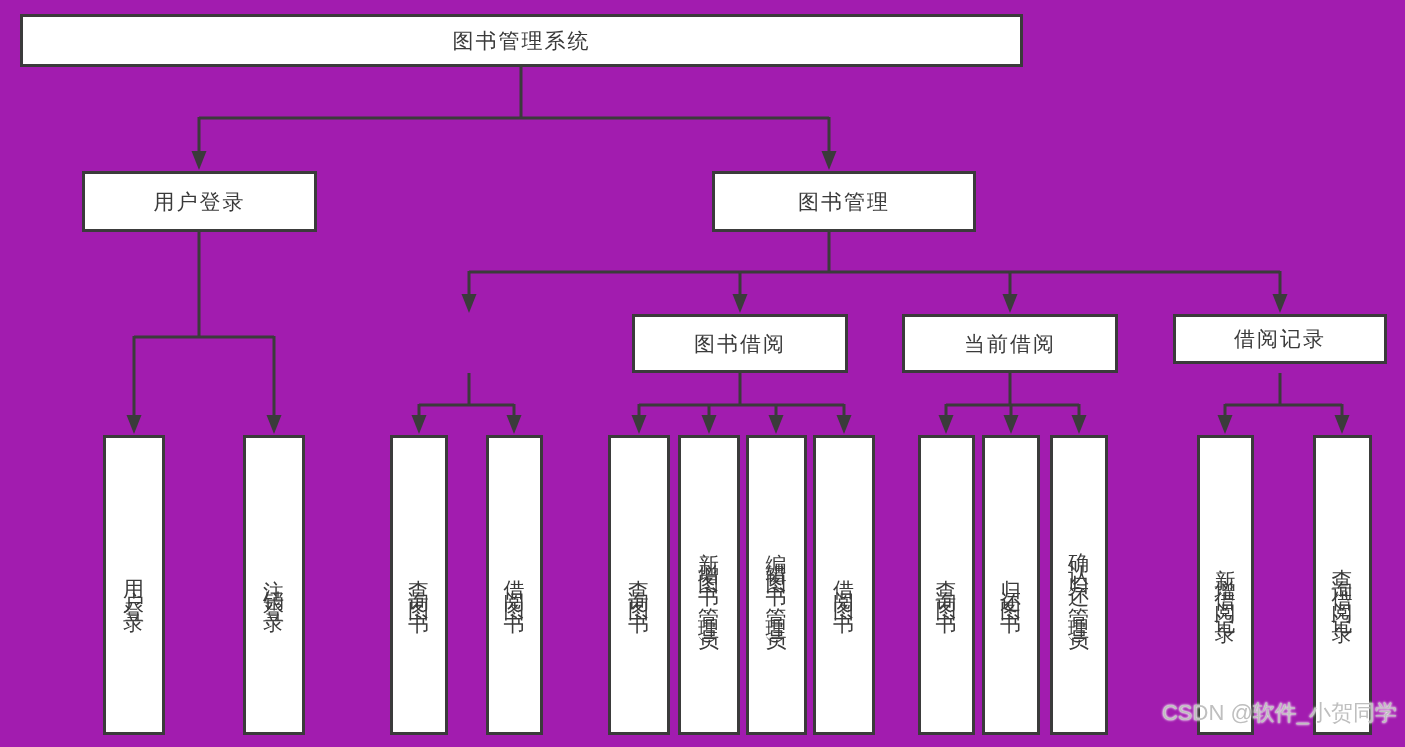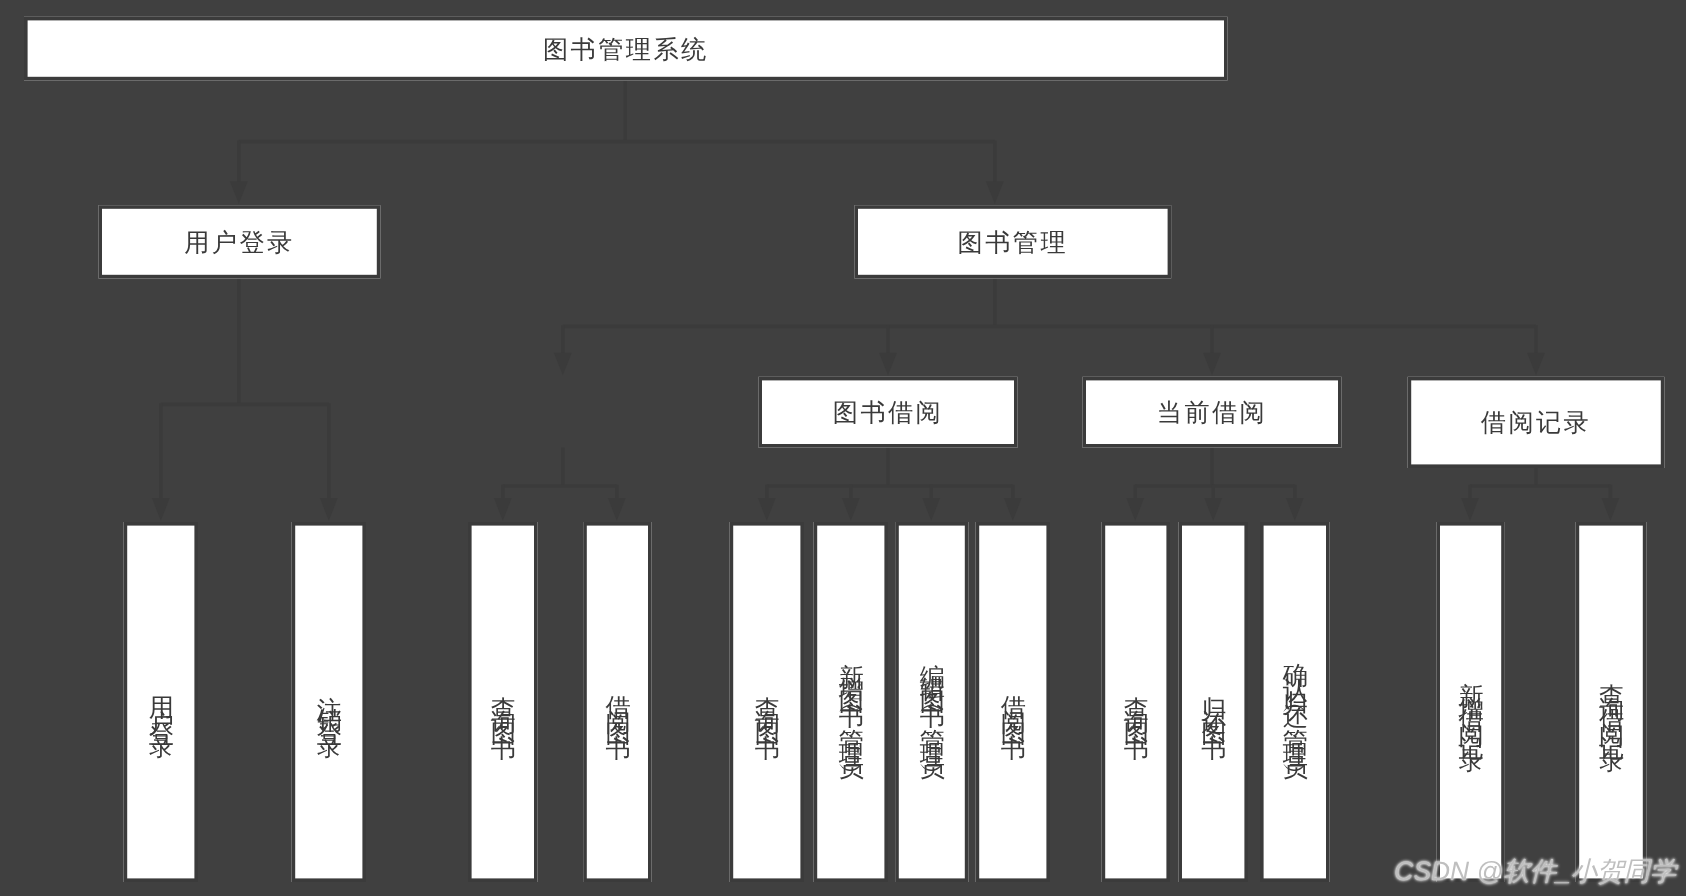--- a/index.html
+++ b/index.html
@@ -1,21 +1,21 @@
 <!DOCTYPE html>
 <html><head>
 <meta charset="utf-8">
 <style>
   html, body { margin: 0; padding: 0; background: #ffffff; }
   body { font-family: "Liberation Sans", sans-serif; }
   .canvas {
     position: relative;
     width: 1405px;
     height: 747px;
-    background: #404040;
+    background: #a21caf;
     overflow: hidden;
   }
   svg.connectors {
     position: absolute;
     left: 0; top: 0;
     width: 1405px; height: 747px;
     z-index: 1;
   }
   .box {
     position: absolute;
@@ -37,27 +37,26 @@
     writing-mode: vertical-lr;
     text-orientation: mixed;
     font-size: 21px;
     line-height: 1;
     letter-spacing: 11px;
     white-space: nowrap;
   }
   .watermark {
     position: absolute;
     right: 8px;
-    bottom: 6px;
+    bottom: 19px;
     font-size: 22px;
     color: #bfbfbf;
     text-shadow: 0 0 3px #ffffff, 0 0 2px #ffffff;
     z-index: 5;
     white-space: nowrap;
-    font-style: italic;
   }
 </style>
 </head>
 <body>
 
 <div class="canvas">
 
   <svg class="connectors" viewBox="0 0 1405 747">
 
     <g>
@@ -144,21 +143,21 @@
   <div class="box hbox" style="left:712px; top:171px; width:264px; height:61px">
     <span>图书管理</span>
   </div>
 
   <div class="box hbox" style="left:902px; top:314px; width:216px; height:59px">
     <span>当前借阅</span>
   </div>
   <div class="box hbox" style="left:632px; top:314px; width:216px; height:59px">
     <span>图书借阅</span>
   </div>
-  <div class="box hbox" style="left:1173px; top:314px; width:214px; height:76px">
+  <div class="box hbox" style="left:1173px; top:314px; width:214px; height:50px">
     <span>借阅记录</span>
   </div>
 
   <div class="box" style="left:103px; top:435px; width:62px; height:300px">
     <span class="vtext">用户登录</span>
   </div>
   <div class="box" style="left:243px; top:435px; width:62px; height:300px">
     <span class="vtext">注销登录</span>
   </div>
 

